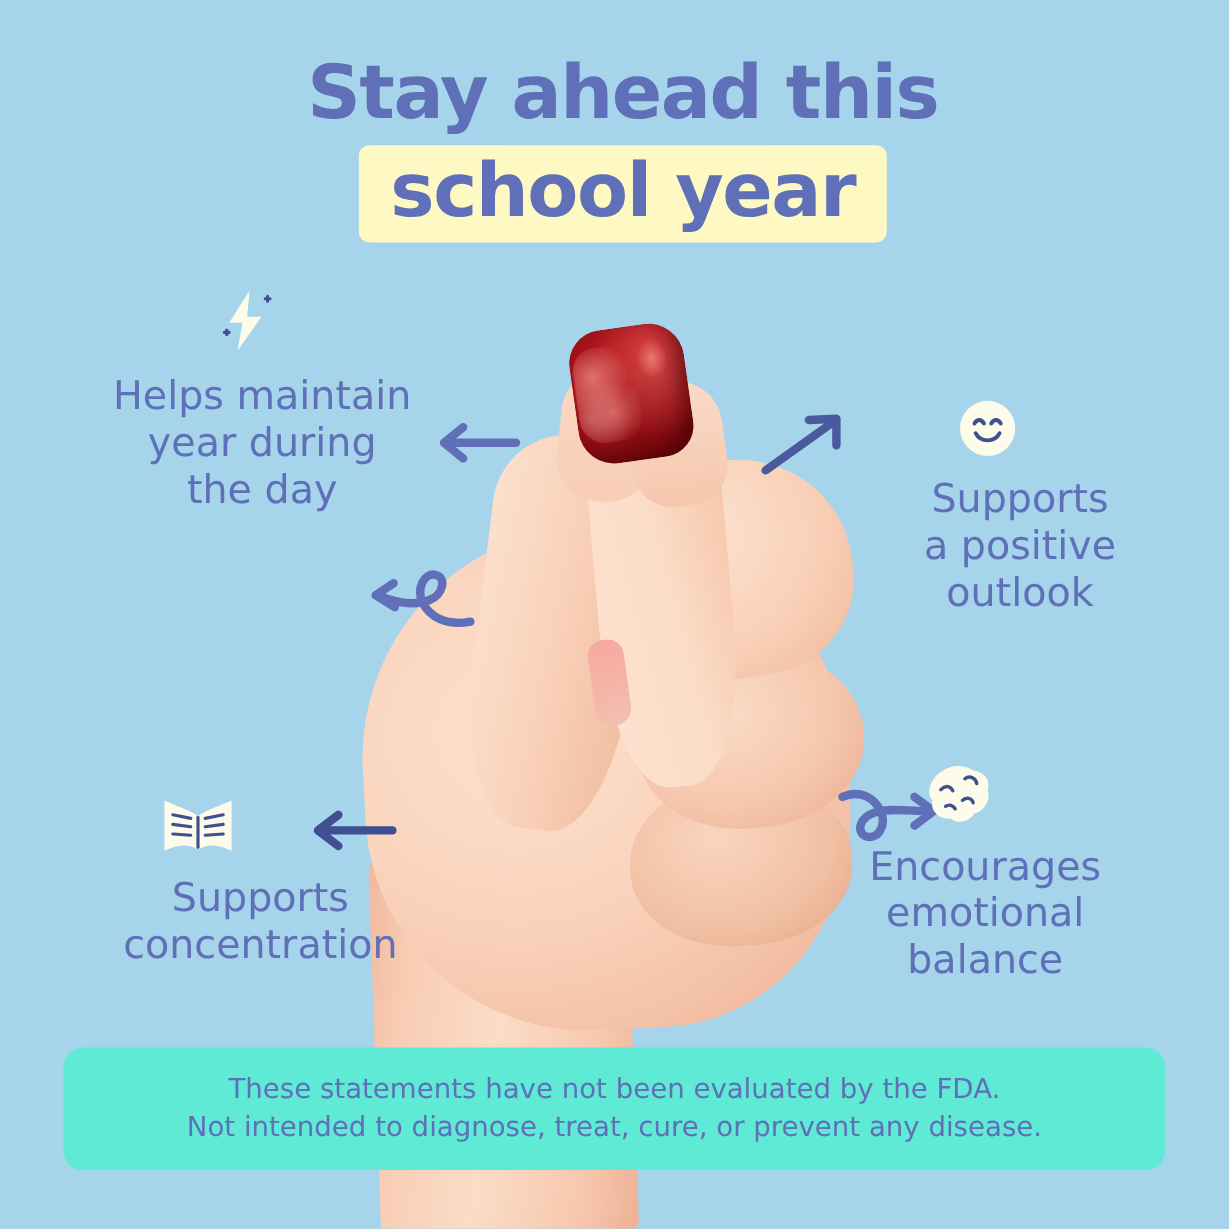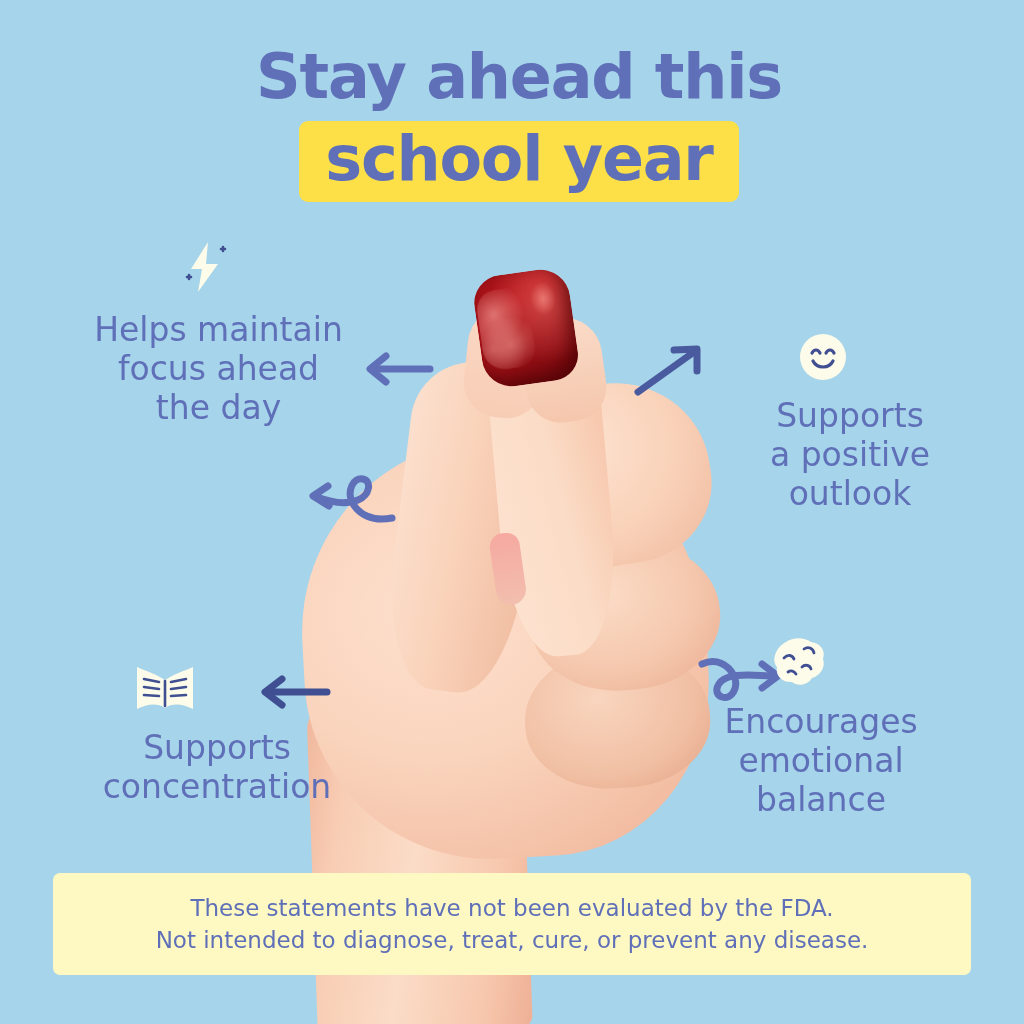--- a/index.html
+++ b/index.html
@@ -29,21 +29,21 @@
     font-family: "DejaVu Sans", sans-serif;
     font-weight: 700;
     font-size: 62px;
     line-height: 66px;
     letter-spacing: -1.2px;
     color: #5f70b8;
   }
   .headline-l2-wrap {
     display: inline-block;
     margin-top: 11px;
-    background: #fde047;
+    background: #fef9c3;
     border-radius: 9px;
     padding: 6px 26px 11px 26px;
   }
   .headline-l2 {
     font-family: "DejaVu Sans", sans-serif;
     font-weight: 700;
     font-size: 62px;
     line-height: 64px;
     letter-spacing: -1.2px;
     color: #5f70b8;
@@ -203,22 +203,22 @@
   #arrow-calm     { left:300px; top:462px; }
   #arrow-concentr { left:255px; top:672px; }
   #arrow-outlook  { left:632px; top:340px; }
   #arrow-balance  { left:694px; top:650px; }
 
   
   .disclaimer {
     position:absolute;
     left: 53px; top: 873px;
     width: 918px; height: 102px;
-    background: #fef9c3;
-    border-radius: 7px;
+    background: #5eead4;
+    border-radius: 16px;
     z-index: 50;
     display:flex; align-items:center; justify-content:center;
   }
   .disclaimer p {
     font-family: "DejaVu Sans", sans-serif;
     font-size: 23px;
     line-height: 32px;
     color: #5f70b8;
     text-align:center;
     white-space: pre-line;
@@ -302,21 +302,21 @@
 
   <div class="feature left" id="feat-focus">
     <span class="f-icon">
       <svg width="62" height="62" viewBox="0 0 62 62">
         <path d="M34,6 L17,33 L28,33 L24,56 L44,28 L32,28 Z" fill="#fdfbe9"></path>
         <path d="M47,13 l4,0 M49,11 l0,4" stroke="#3f4f92" stroke-width="2.6" stroke-linecap="round"></path>
         <path d="M13,41 l4,0 M15,39 l0,4" stroke="#3f4f92" stroke-width="2.6" stroke-linecap="round"></path>
       </svg>
     </span>
     <div class="f-text">Helps maintain
-focus ahead
+year during
 the day</div>
   </div>
 
 
   <div class="feature left" id="feat-concentr">
     <span class="f-icon">
       <svg width="66" height="56" viewBox="0 0 66 56">
         <path d="M5,7 C14,11 24,14 33,20 C42,14 52,11 61,7 L61,49 C52,45 42,42 33,48 C24,42 14,45 5,49 Z" fill="#fdfbe9"></path>
         <g stroke="#3f4f92" stroke-width="2.6" stroke-linecap="round">
           <line x1="33" y1="21" x2="33" y2="46"></line>

